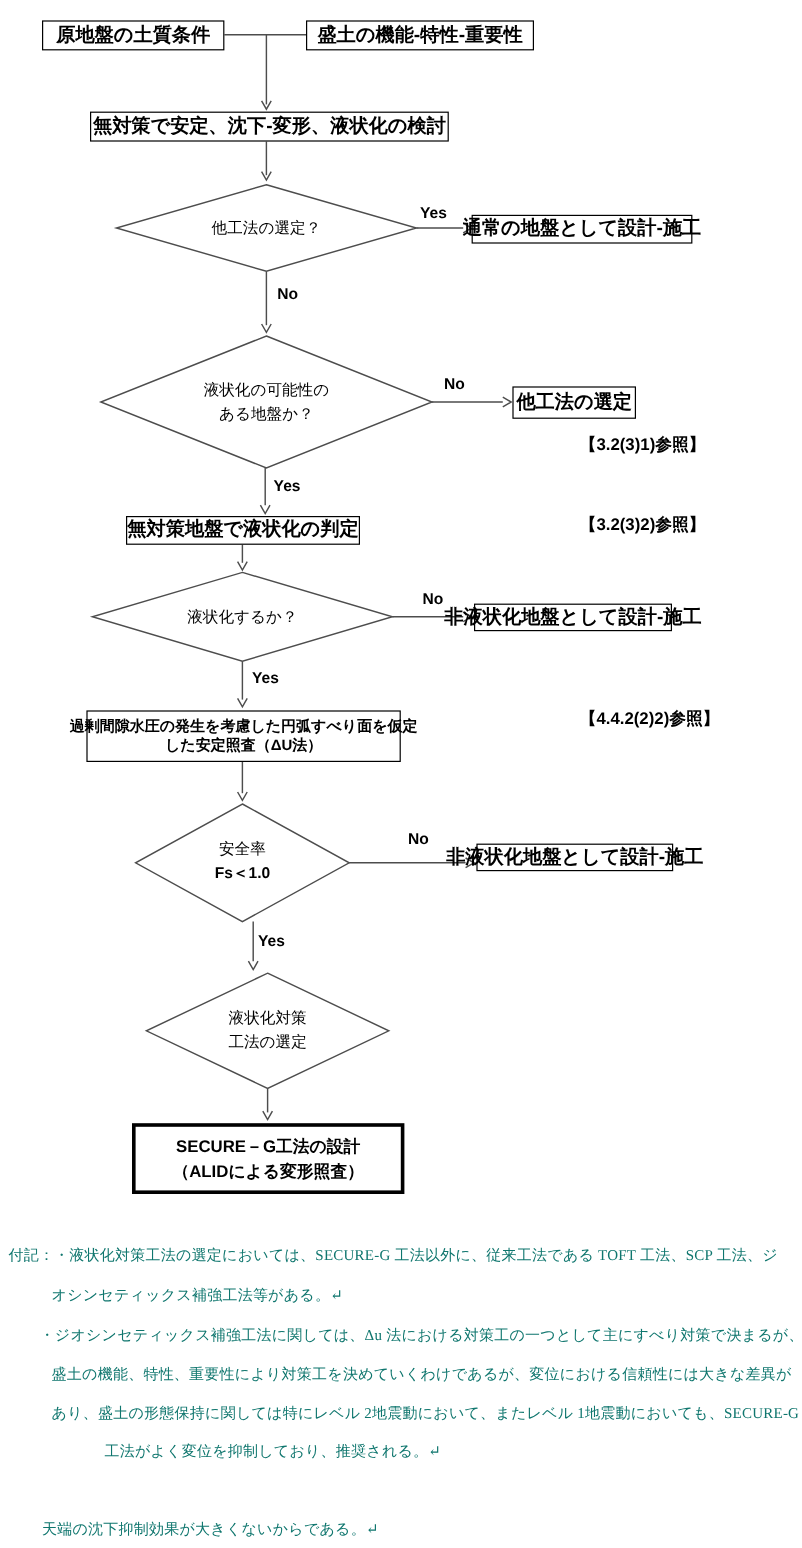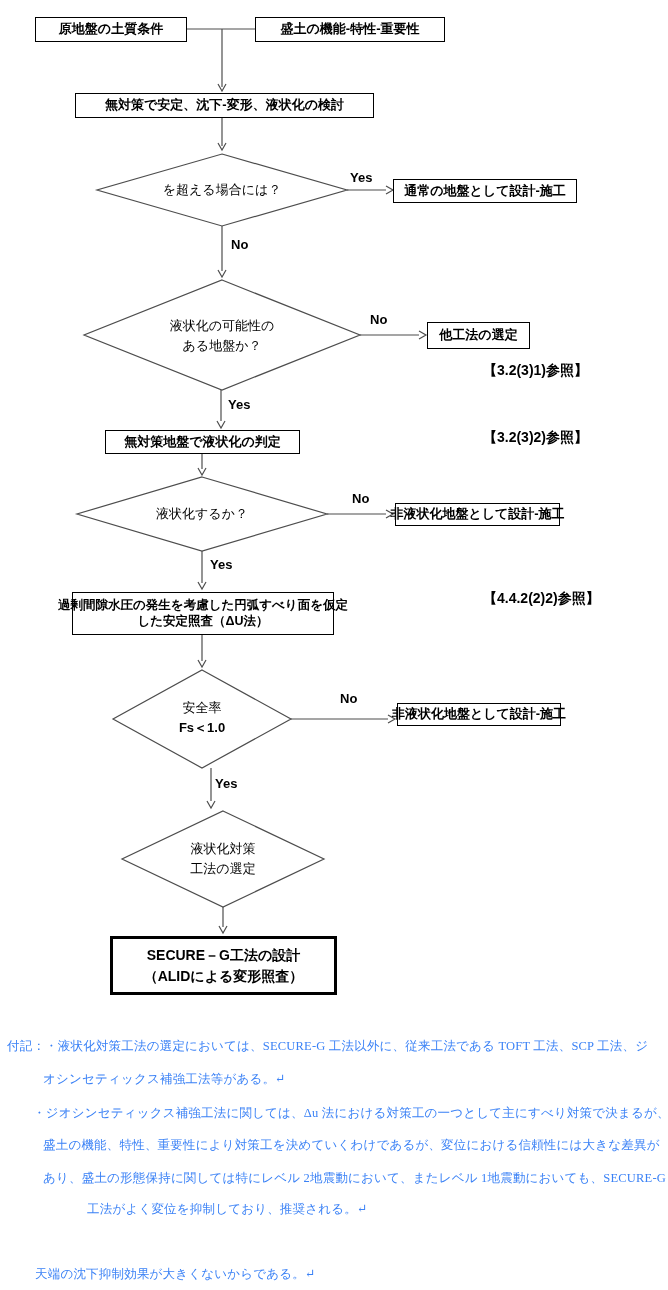--- a/index.html
+++ b/index.html
@@ -1,21 +1,21 @@
 <!DOCTYPE html>
 <html><head>
 <meta charset="utf-8">
 <style>
   html,body{margin:0;padding:0;background:#fff;}
   .stage{position:relative;width:668px;height:1290px;background:#ffffff;
          font-family:"Liberation Sans","DejaVu Sans",sans-serif;color:#000;overflow:hidden;}
   svg.wires{position:absolute;left:0;top:0;z-index:1;}
   .fc-box{position:absolute;z-index:2;border:1px solid #000;background:#fff;
           display:flex;align-items:center;justify-content:center;
-          font-weight:bold;font-size:13px;text-align:center;white-space:nowrap;line-height:1.25;}
+          font-weight:bold;font-size:16px;text-align:center;white-space:nowrap;line-height:1.25;}
   .fc-box.multiline{flex-direction:column;}
   #b1{left:35px;top:17px;width:150px;height:23px;}
   #b2{left:255px;top:17px;width:188px;height:23px;}
   #b3{left:75px;top:93px;width:297px;height:23px;}
   #b4{left:393px;top:179px;width:182px;height:22px;}
   #b5{left:427px;top:322px;width:101px;height:25px;}
   #b6{left:105px;top:430px;width:193px;height:22px;}
   #b7{left:395px;top:503px;width:163px;height:21px;}
   #b8{left:72px;top:592px;width:260px;height:41px;font-size:12.5px;}
   #b9{left:397px;top:703px;width:162px;height:21px;}
@@ -29,21 +29,21 @@
   #d5t{left:223px;top:858px;}
   .d-text .bold{font-weight:bold;}
   .yn{position:absolute;z-index:2;font-weight:bold;font-size:13px;}
   #yes1{left:350px;top:170px;} #no1{left:231px;top:237px;}
   #no2{left:370px;top:312px;}  #yes2{left:228px;top:397px;}
   #no3{left:352px;top:491px;}  #yes3{left:210px;top:557px;}
   #no4{left:340px;top:691px;}  #yes4{left:215px;top:776px;}
   .ref{position:absolute;z-index:2;font-weight:bold;font-size:14px;white-space:nowrap;}
   #r1{left:483px;top:362px;} #r2{left:483px;top:429px;} #r3{left:483px;top:590px;}
   .note{position:absolute;z-index:2;font-family:"Liberation Serif","DejaVu Serif",serif;
-        font-size:12.5px;color:#3b82f6;white-space:nowrap;letter-spacing:0.2px;text-align:center;}
+        font-size:12.5px;color:#0f766e;white-space:nowrap;letter-spacing:0.2px;text-align:center;}
   #n1{left:7px;top:1038px;}  #n2{left:43px;top:1071px;}
   #n3{left:33px;top:1105px;} #n4{left:43px;top:1137px;}
   #n5{left:43px;top:1170px;} #n6{left:47px;top:1201px;margin-left:40px;}
   #n7{left:5px;top:1234px;}  #n8{left:35px;top:1266px;}
 </style>
 </head>
 <body>
 
 <div class="stage">
 
@@ -95,21 +95,21 @@
   <div class="fc-box multiline" id="b8">
     <span>過剰間隙水圧の発生を考慮した円弧すべり面を仮定</span>
     <span>した安定照査（ΔU法）</span>
   </div>
   <div class="fc-box" id="b9">非液状化地盤として設計-施工</div>
   <div class="fc-box multiline" id="b10">
     <span>SECURE－G工法の設計</span>
     <span>（ALIDによる変形照査）</span>
   </div>
 
-  <div class="d-text" id="d1t">を超える場合には？</div>
+  <div class="d-text" id="d1t">他工法の選定？</div>
   <div class="d-text" id="d2t">
     <div>液状化の可能性の</div>
     <div>ある地盤か？</div>
   </div>
   <div class="d-text" id="d3t">液状化するか？</div>
   <div class="d-text" id="d4t">
     <div>安全率</div>
     <div class="bold">Fs＜1.0</div>
   </div>
   <div class="d-text" id="d5t">

